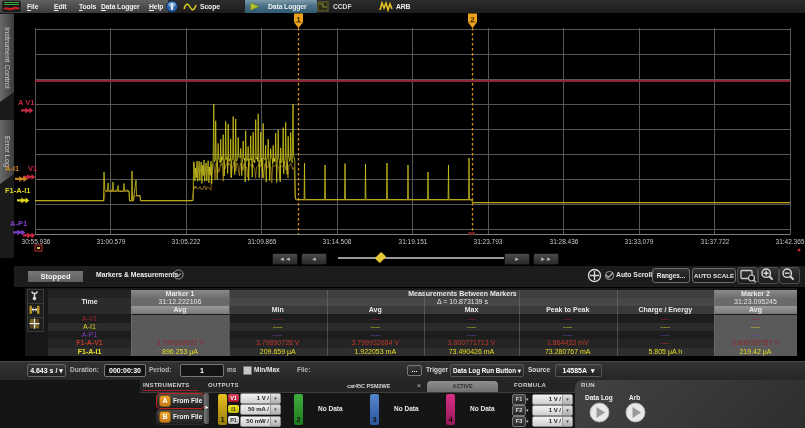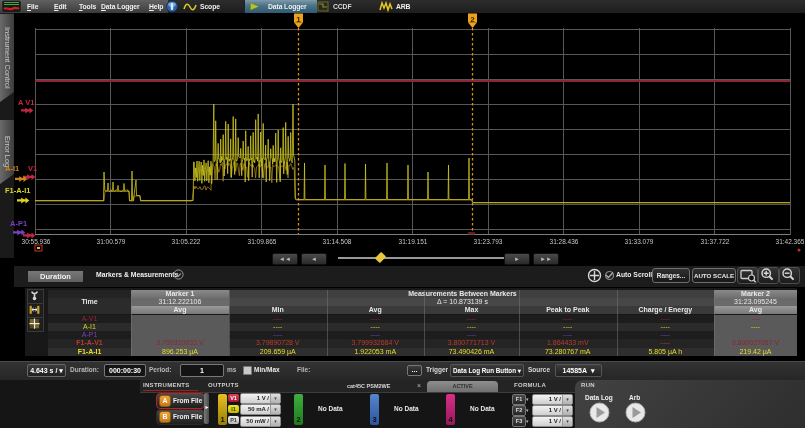--- a/index.html
+++ b/index.html
@@ -135,21 +135,21 @@
 <div class="tx" style="left:10px;top:219px;font-size:7.5px;font-weight:bold;color:#7a3fc0;z-index:2;">A-P1</div>
 <div class="ab sidetab" style="top:14px;height:88px;clip-path:polygon(0 0,100% 0,100% 78px,0 100%);line-height:13px;">Instrument Control</div>
 <div class="ab sidetab" style="top:120px;height:64px;clip-path:polygon(0 0,100% 0,100% 54px,0 100%);line-height:13px;">Error Log</div>
 <div class="ab sbtn" style="left:272px;top:253px;width:24px;">◄◄</div>
 <div class="ab sbtn" style="left:301px;top:253px;width:24px;">◄</div>
 <div class="ab" style="left:338px;top:257px;width:167px;height:1.5px;background:#999;"></div>
 <div class="ab" style="left:377px;top:253px;width:7px;height:9px;background:#e8c838;transform:rotate(45deg);border-radius:1px;"></div>
 <div class="ab sbtn" style="left:504px;top:253px;width:24px;">►</div>
 <div class="ab sbtn" style="left:533px;top:253px;width:24px;">►►</div>
 <div class="ab" id="toolrow"></div>
-<div class="ab" id="stopped">Duration</div>
+<div class="ab" id="stopped">Stopped</div>
 <div class="tx" style="left:96px;top:271px;font-size:6.8px;font-weight:bold;color:#f0f0f0;">Markers &amp; Measurements</div>
 <svg class="ab" style="left:173px;top:269px;" width="11" height="11">
     <circle cx="5.5" cy="5.5" r="4.6" fill="none" stroke="#9a9a9a"></circle>
     <path d="M3.2,4.5 L5.5,7 L7.8,4.5" stroke="#9a9a9a" fill="none" stroke-width="1.2"></path>
   </svg>
 <svg class="ab" style="left:587px;top:268px;" width="15" height="15">
     <circle cx="7.5" cy="7.5" r="6" fill="none" stroke="#d8d8d8" stroke-width="1.4"></circle>
     <path d="M7.5,3 V12 M3,7.5 H12" stroke="#d8d8d8" stroke-width="1.4"></path>
   </svg>
 <svg class="ab" style="left:604px;top:270px;" width="11" height="11">

